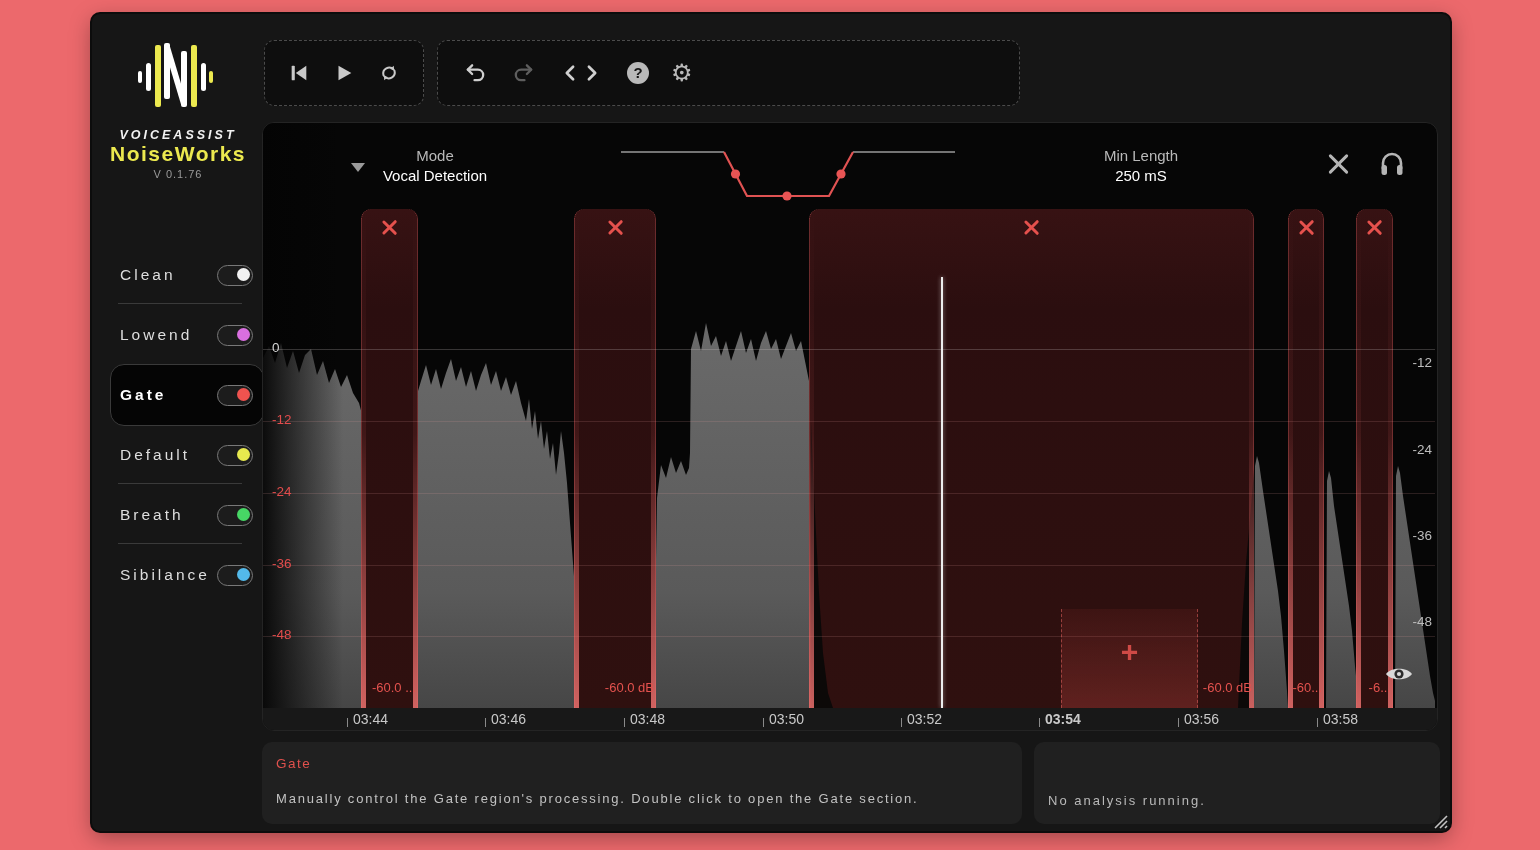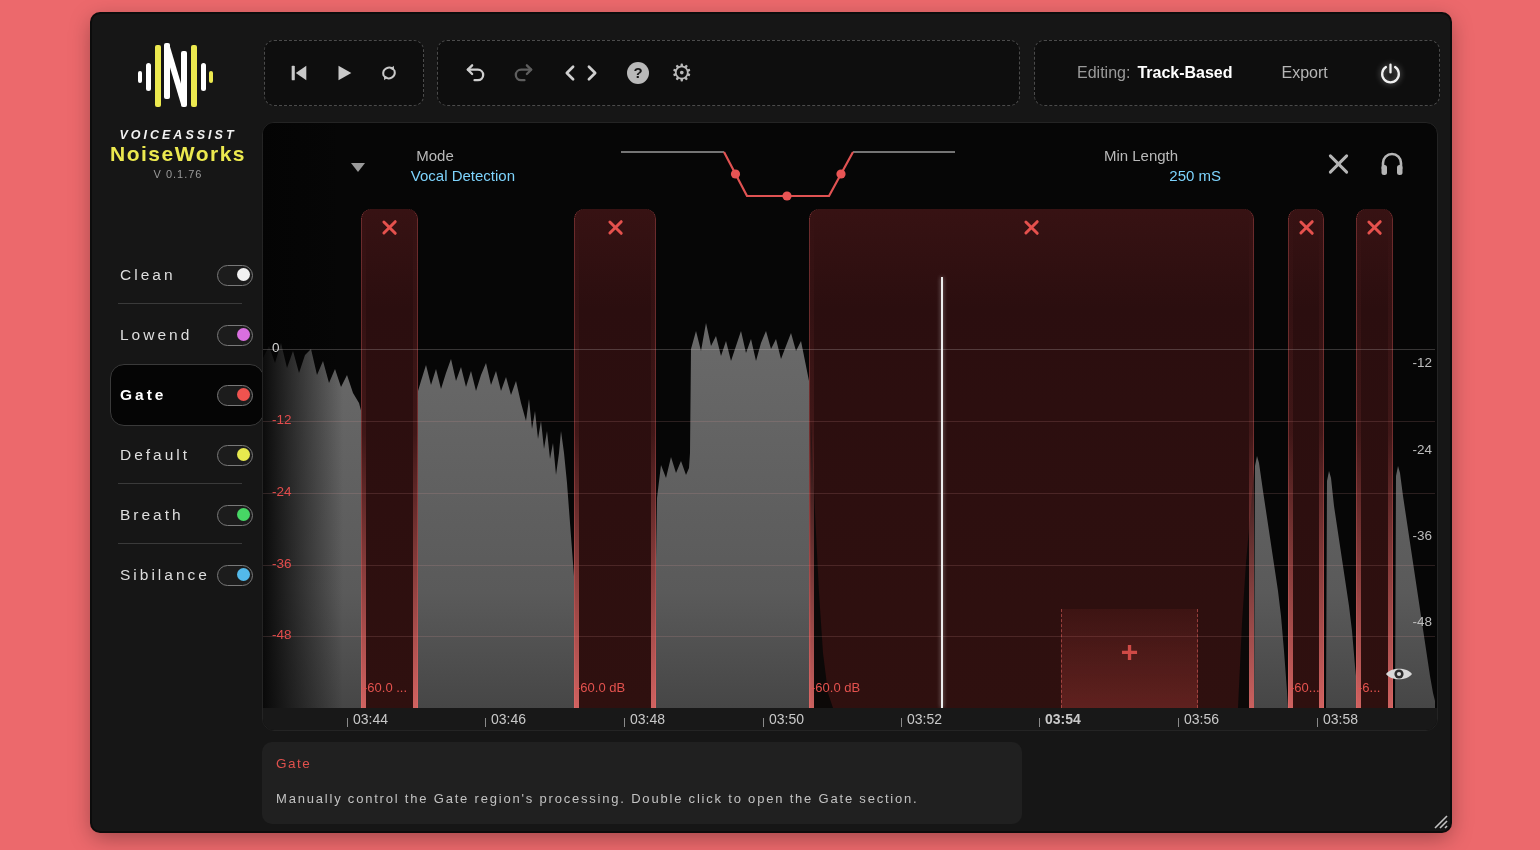--- a/index.html
+++ b/index.html
@@ -37,21 +37,21 @@
   .switch{position:absolute;left:125px;width:36px;height:21px;border:1.5px solid #787878;border-radius:12px;
           background:#1c1c1c;box-sizing:border-box}
   .knob{position:absolute;top:2.2px;right:2.5px;width:13px;height:13px;border-radius:50%}
   .sel-tab{position:absolute;left:18px;width:154px;height:62px;background:#050505;border:1px solid #3a3a3a;
            border-radius:14px;box-sizing:border-box}
   .divider{position:absolute;left:26px;width:124px;height:1px;background:#3a3a3a}
   
   .panel{position:absolute;left:170px;top:108px;width:1176px;height:609px;background:#060606;
          border:1px solid #242424;border-radius:12px;box-sizing:border-box;overflow:hidden}
   .hdr-lbl{position:absolute;width:160px;text-align:center;font-size:15px;color:#b9b9b9}
-  .hdr-val{position:absolute;width:160px;text-align:right;font-size:15px;color:#7dd3fc}
+  .hdr-val{position:absolute;width:160px;text-align:center;font-size:15px;color:#ffffff}
   .caret{position:absolute;width:0;height:0;border-left:7px solid transparent;border-right:7px solid transparent;
          border-top:9px solid #9a9a9a}
   .xbar{position:relative;width:26px;height:26px}
   .xbar::before,.xbar::after{content:"";position:absolute;left:12px;top:0;width:3px;height:26px;
          background:#b5b5b5;border-radius:2px}
   .xbar::before{transform:rotate(45deg)}.xbar::after{transform:rotate(-45deg)}
   
   #plot{position:absolute;left:0;top:0;width:1176px;height:585px}
   .vignette{position:absolute;left:0;top:0;width:80px;height:585px;
             background:linear-gradient(to right,rgba(4,4,4,.92),rgba(4,4,4,0))}
@@ -60,21 +60,21 @@
           border-left:1px dotted rgba(246,110,110,.55);border-right:1px dotted rgba(246,110,110,.55);
           box-sizing:border-box}
   .strip{position:absolute;top:86px;height:499px;width:5px;
          background:linear-gradient(to bottom,rgba(240,100,100,0) 0%,rgba(240,100,100,.10) 45%,rgba(244,116,114,.82) 100%)}
   .gline{position:absolute;left:0;width:1172px;height:1px;background:rgba(235,160,160,.16)}
   .gline.zero{background:rgba(215,205,205,.24)}
   .rxmark{position:absolute;width:16px;height:16px;cursor:pointer}
   .rxmark::before,.rxmark::after{content:"";position:absolute;left:6.5px;top:-1px;width:3.4px;height:19px;
         background:#e5514d;border-radius:2px}
   .rxmark::before{transform:rotate(45deg)}.rxmark::after{transform:rotate(-45deg)}
-  .rlabel{position:absolute;top:557px;height:17px;font-size:13px;color:#e4524e;text-align:left;
+  .rlabel{position:absolute;top:557px;height:17px;font-size:13px;color:#e4524e;text-align:right;
           white-space:nowrap;overflow:hidden}
   .ltick{position:absolute;left:9px;font-size:13.5px}
   .rtick{position:absolute;right:7px;width:44px;text-align:right;font-size:13.5px;color:#bdbdbd}
   .playhead{position:absolute;width:2px;background:#ededed;box-shadow:0 0 4px rgba(255,255,255,.5)}
   .addreg{position:absolute;background:linear-gradient(to bottom,rgba(195,62,58,.10),rgba(208,72,66,.30));
           border-left:1px dashed rgba(238,104,100,.5);border-right:1px dashed rgba(238,104,100,.5);box-sizing:border-box}
   .plus{position:absolute;left:0;right:0;top:26px;text-align:center;font-size:30px;font-weight:bold;color:#cf4a46}
   .tstrip{position:absolute;left:0;top:585px;width:1176px;height:24px;background:#181818}
   .ttick{position:absolute;bottom:5px;width:1px;height:9px;background:#8a8a8a}
   .tlabel{position:absolute;top:3px;font-size:14px;color:#c9c9c9;white-space:nowrap}
@@ -149,31 +149,20 @@
     </span>
     <span class="icn">
       <svg width="20" height="22" viewBox="0 0 24 24" fill="none" stroke="#d0d0d0" stroke-width="3.2" stroke-linecap="round" stroke-linejoin="round">
           <path d="M9.5 4.5 L17 12 L9.5 19.5"></path>
         </svg>
     </span>
     <span class="icn qmark" style="margin-left:26px">?</span>
     <span class="icn gear" style="margin-left:22px;margin-right:26px">⚙</span>
   </div>
 
-  <div class="tgroup g3">
-    <span class="edit-lbl">Editing:</span>
-    <span class="edit-val">Track-Based</span>
-    <span class="export">Export</span>
-    <span class="icn power">
-      <svg width="25" height="25" viewBox="0 0 24 24" fill="none" stroke="#f0f0f0" stroke-width="2.2" stroke-linecap="round">
-        <path d="M12 3.5 v7.5"></path>
-          <path d="M7.6 5.8 a8 8 0 1 0 8.8 0"></path>
-      </svg>
-    </span>
-  </div>
 
   <div id="sidebar">
       <div class="side-row" style="top: 247px;">
         <div class="side-label">Clean</div>
         <div class="switch">
           <div class="knob" style="background: rgb(242, 242, 242);"></div>
         </div>
       </div>
       <div class="side-row" style="top: 307px;">
         <div class="side-label">Lowend</div>
@@ -319,20 +308,23 @@
         <div class="tlabel" style="left: 921px;">03:56</div>
         <div class="ttick" style="left: 1054px;"></div>
         <div class="tlabel" style="left: 1060px;">03:58</div>
       </div>
   </div>
 
   <div class="info" style="left:170px;width:760px">
     <div class="info-title">Gate</div>
     <div class="info-body">Manually control the Gate region's processing. Double click to open the Gate section.</div>
   </div>
+  <div class="info" style="left:942px;width:406px">
+    <div class="info-single">No analysis running.</div>
+  </div>
 
   <svg class="grip" width="20" height="20" viewBox="0 0 20 20">
     <g stroke="#e3e3e3" stroke-width="1.6" opacity="0.85">
       <line x1="19" y1="7" x2="7" y2="19"></line>
       <line x1="19" y1="12" x2="12" y2="19"></line>
       <line x1="19" y1="17" x2="17" y2="19"></line>
     </g>
   </svg>
 </div>
 

